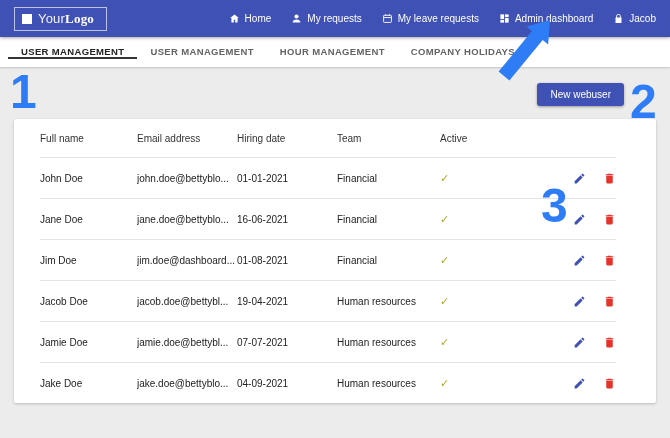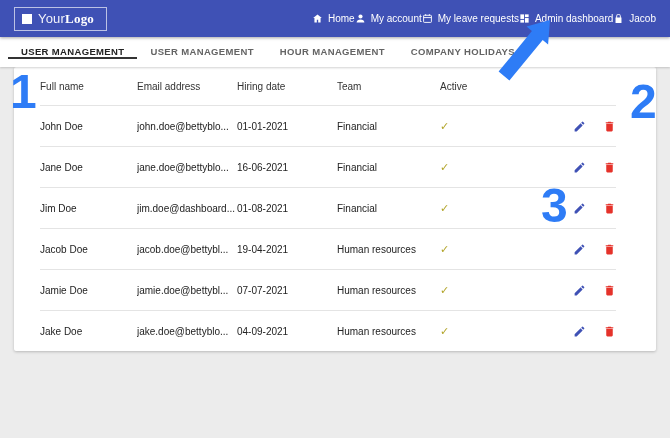--- a/index.html
+++ b/index.html
@@ -9,21 +9,21 @@
   
   .navbar { position: relative; z-index: 3; height: 37px; background: #3f51b5;
             display: flex; align-items: center; justify-content: space-between;
             padding: 0 14px; box-shadow: 0 1px 3px rgba(0,0,0,.35); }
   .logo { display: flex; align-items: center; gap: 6px; color: #fff;
           border: 1px solid rgba(255,255,255,.65); padding: 3px 12px 3px 7px; cursor: pointer; }
   .logo-square { width: 10px; height: 10px; background: #fff; }
   .logo-text { font-size: 13px; letter-spacing: .2px; }
   .logo-your { font-weight: 400; opacity: .92; }
   .logo-logo { font-weight: 700; font-family: Liberation Serif, serif; }
-  .nav-items { display: flex; align-items: center; }
+  .nav-items { display: flex; align-items: center; gap: 20px; }
   .nav-item { display: flex; align-items: center; gap: 5px; color: #fff; font-size: 10px; cursor: pointer; white-space: nowrap; }
   .nav-item svg { width: 11px; height: 11px; display: block; }
 
   
   .tabbar { position: relative; z-index: 2; height: 30px; background: #fff; display: flex;
             align-items: center; padding: 0 8px; box-shadow: 0 1px 2px rgba(0,0,0,.18); }
   .tab { display: flex; align-items: center; padding: 0 13px; font-size: 9.5px; font-weight: 700;
          letter-spacing: .35px; color: #646464; border-bottom: 2px solid transparent; cursor: pointer; }
   .tab.active { color: #222; border-bottom-color: #333; }
 
@@ -76,21 +76,21 @@
         </span>
         <span>Home</span>
       </a>
       <a class="nav-item">
         <span>
           <svg viewBox="0 0 24 24" fill="currentColor">
               <circle cx="12" cy="7.5" r="4.5"></circle>
               <path d="M3.5 20.5c0-4.2 4-6.5 8.5-6.5s8.5 2.3 8.5 6.5z"></path>
             </svg>
         </span>
-        <span>My account</span>
+        <span>My requests</span>
       </a>
       <a class="nav-item">
         <span>
           <svg viewBox="0 0 24 24" fill="none" stroke="currentColor" stroke-width="2">
               <rect x="3.5" y="5" width="17" height="15.5" rx="1.5"></rect>
               <path d="M3.5 10h17M8 2.5V6M16 2.5V6"></path>
             </svg>
         </span>
         <span>My leave requests</span>
       </a>
@@ -117,20 +117,23 @@
   </header>
 
   <div class="tabbar">
     <div class="tab active">USER MANAGEMENT</div>
     <div class="tab">USER MANAGEMENT</div>
     <div class="tab">HOUR MANAGEMENT</div>
     <div class="tab">COMPANY HOLIDAYS</div>
   </div>
 
   <main class="content">
+    <div class="toolbar-row">
+      <button class="btn-primary">New webuser</button>
+    </div>
 
     <div class="card">
       <div class="trow thead">
         <div class="cell">Full name</div>
         <div class="cell">Email address</div>
         <div class="cell">Hiring date</div>
         <div class="cell">Team</div>
         <div class="cell">Active</div>
         <div class="cell"></div>
       </div>

